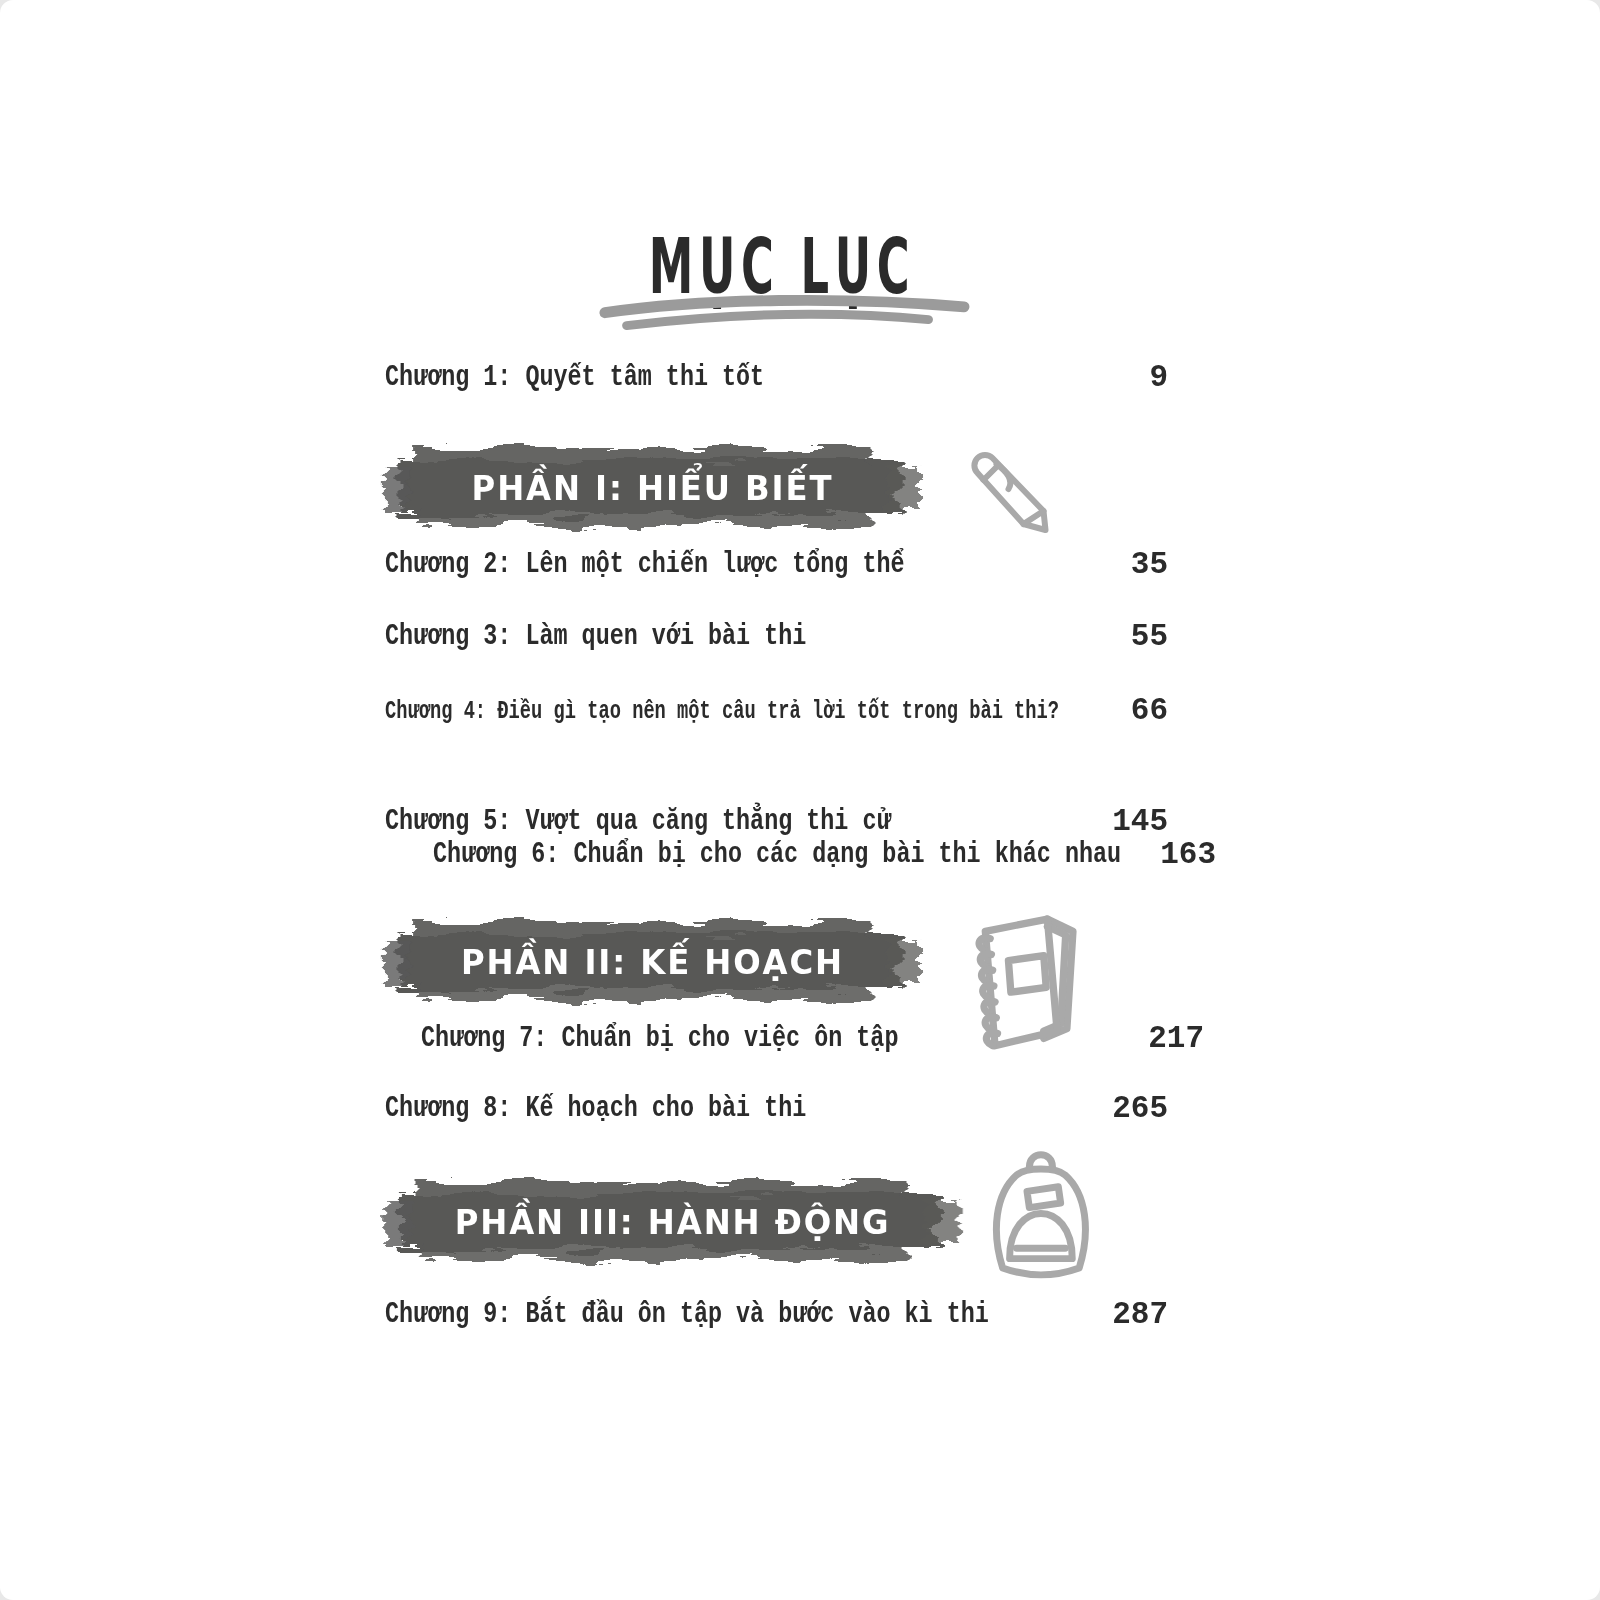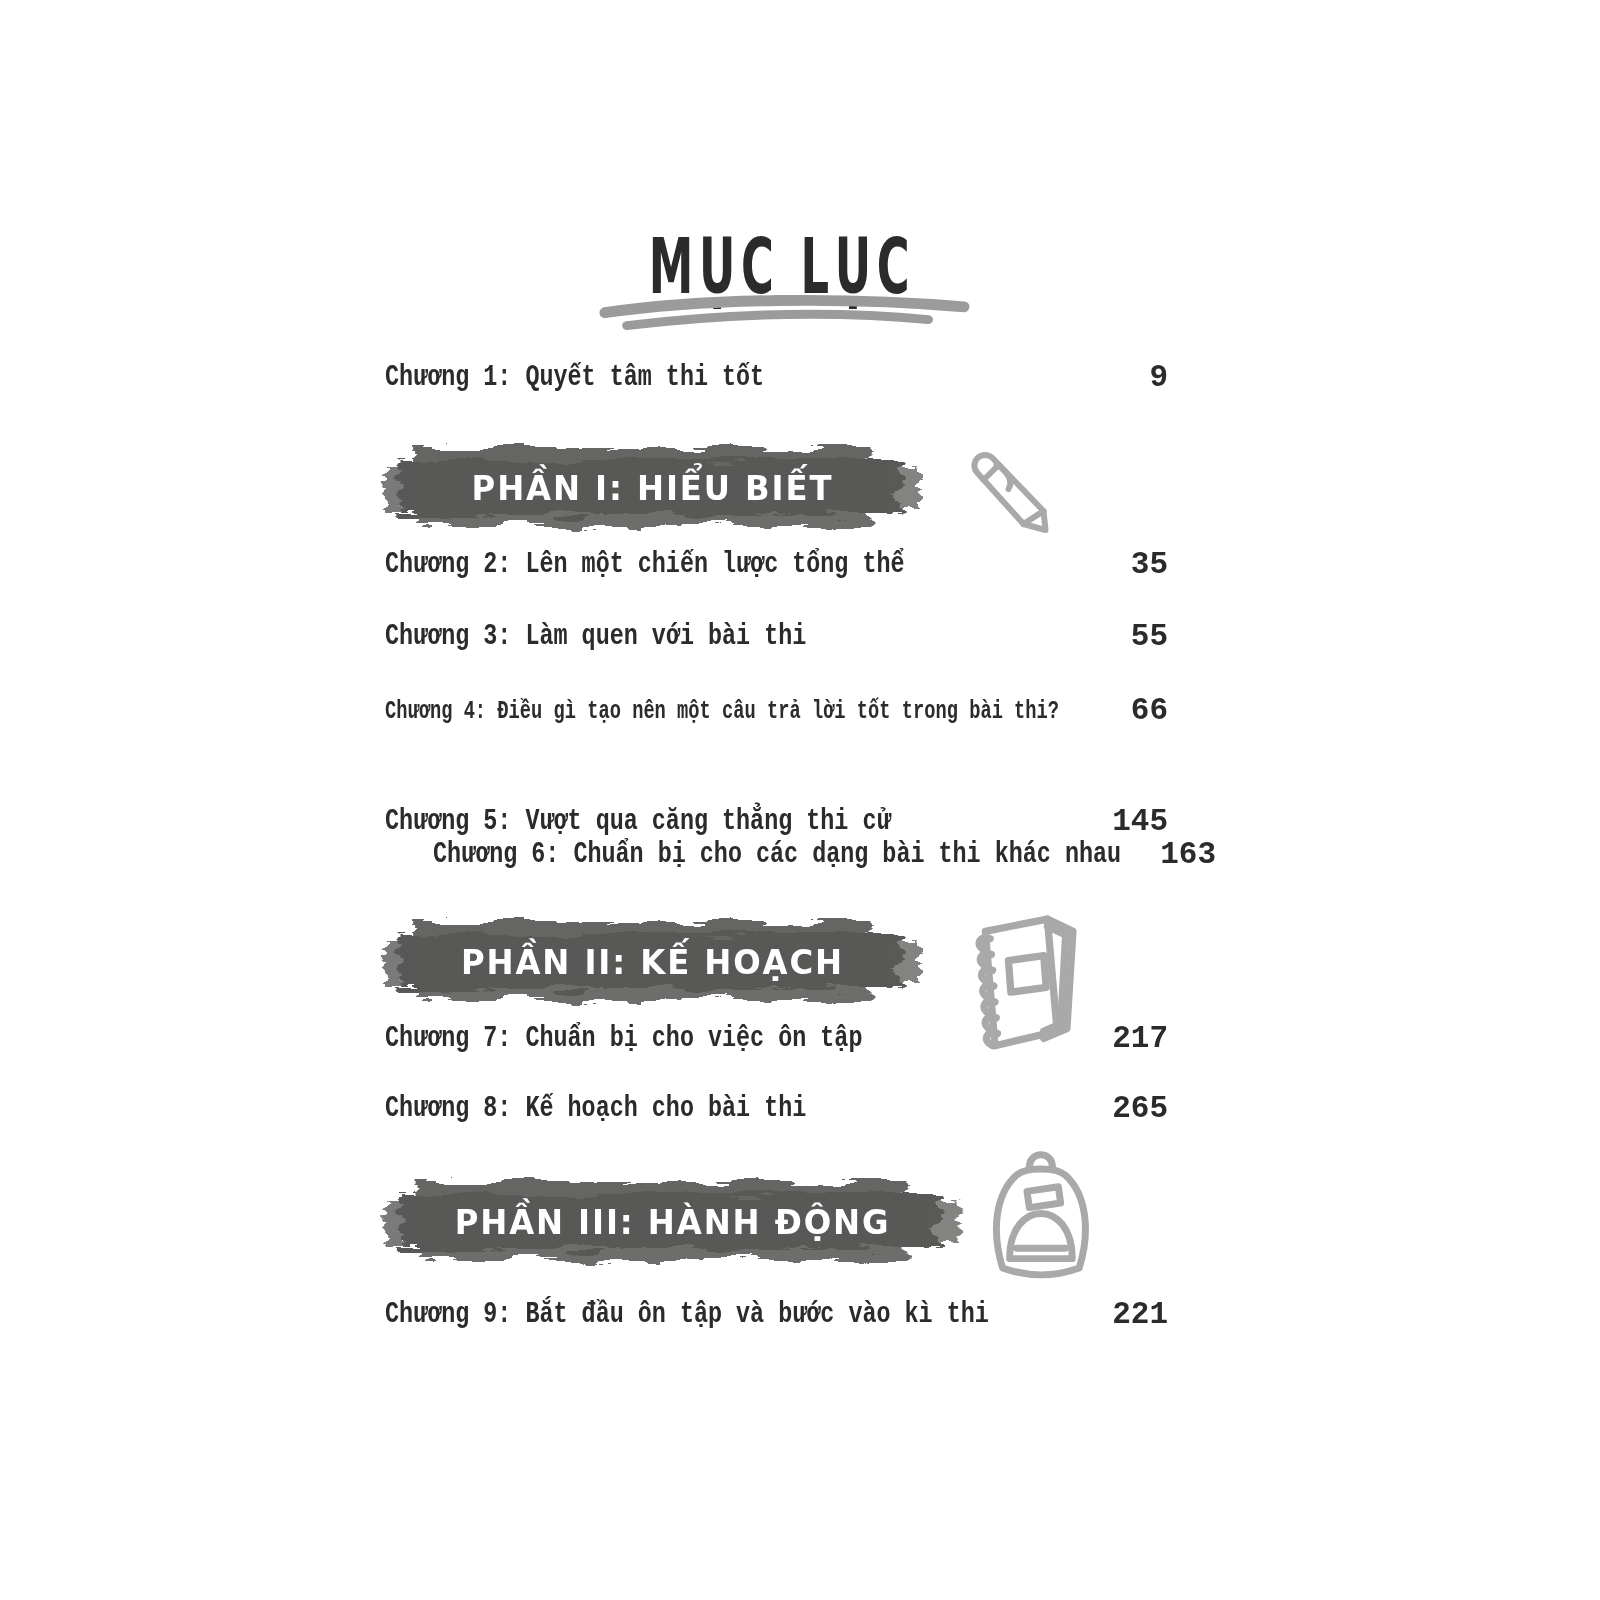--- a/index.html
+++ b/index.html
@@ -62,21 +62,21 @@
       <feTurbulence type="fractalNoise" baseFrequency="0.018 0.11" numOctaves="4" seed="8" result="n"></feTurbulence>
       <feDisplacementMap in="SourceGraphic" in2="n" scale="24" xChannelSelector="R" yChannelSelector="G"></feDisplacementMap>
     </filter>
     <filter id="rough2" x="-15%" y="-40%" width="130%" height="180%">
       <feTurbulence type="fractalNoise" baseFrequency="0.03 0.14" numOctaves="3" seed="23" result="n"></feTurbulence>
       <feDisplacementMap in="SourceGraphic" in2="n" scale="20" xChannelSelector="R" yChannelSelector="G"></feDisplacementMap>
     </filter>
   </defs>
 </svg>
 
-<div class="page" style="color: rgb(43, 43, 43);">
+<div class="page" style="color: rgb(43, 43, 43); border-radius: 13px;">
 
   <div class="title">MỤC LỤC</div>
   <div class="title-underline" style="color: rgb(155, 155, 155);">
     <svg viewBox="0 0 380 42" preserveAspectRatio="none">
       <path d="M8,20 C110,5 255,4 372,14" stroke="currentColor" stroke-width="11" fill="none" stroke-linecap="round"></path>
       <path d="M30,33 C140,20 242,18 336,27" stroke="currentColor" stroke-width="9" fill="none" stroke-linecap="round"></path>
     </svg>
   </div>
 
   <div class="toc-row" style="top:360px;">
@@ -153,21 +153,21 @@
       <path d="M33,31 c-9,-3 -13,6 -4,10"></path>
       <path d="M34,44 c-9,-3 -13,6 -4,10"></path>
       <path d="M35,57 c-9,-3 -13,6 -4,10"></path>
       <path d="M36,70 c-9,-3 -13,6 -4,10"></path>
       <path d="M37,83 c-9,-3 -13,6 -4,10"></path>
       <path d="M38,96 c-9,-3 -13,6 -4,10"></path>
       <path d="M39,109 c-9,-3 -13,6 -4,10"></path>
     </svg>
   </div>
 
-  <div class="toc-row" style="top:1021px;">
+  <div class="toc-row" style="top:1021px;margin-left:36px;">
     <span class="label">Chương 7: Chuẩn bị cho việc ôn tập</span>
     <span class="num">217</span>
   </div>
   <div class="toc-row" style="top:1091px;">
     <span class="label">Chương 8: Kế hoạch cho bài thi</span>
     <span class="num">265</span>
   </div>
 
   <div class="banner" style="left: 380px; top: 1172px; width: 585px; color: rgb(88, 88, 87);">
     <svg class="brush" viewBox="0 0 560 100" preserveAspectRatio="none">
@@ -189,16 +189,16 @@
       <path d="M47,25 C47,11 67,11 67,25"></path>
       <path d="M24,112 C14,80 18,48 36,32 C44,25 70,25 78,32 C96,48 100,80 90,112 C68,120 46,120 24,112 Z"></path>
       <path d="M45,46 L72,42 L74,56 L47,60 Z"></path>
       <path d="M30,104 C30,77 44,65 57,65 C70,65 84,77 84,104 L30,104"></path>
       <path d="M36,95 L78,95"></path>
     </svg>
   </div>
 
   <div class="toc-row" style="top:1297px;">
     <span class="label">Chương 9: Bắt đầu ôn tập và bước vào kì thi</span>
-    <span class="num">221</span>
+    <span class="num">287</span>
   </div>
 
 </div>
 
 </body></html>

